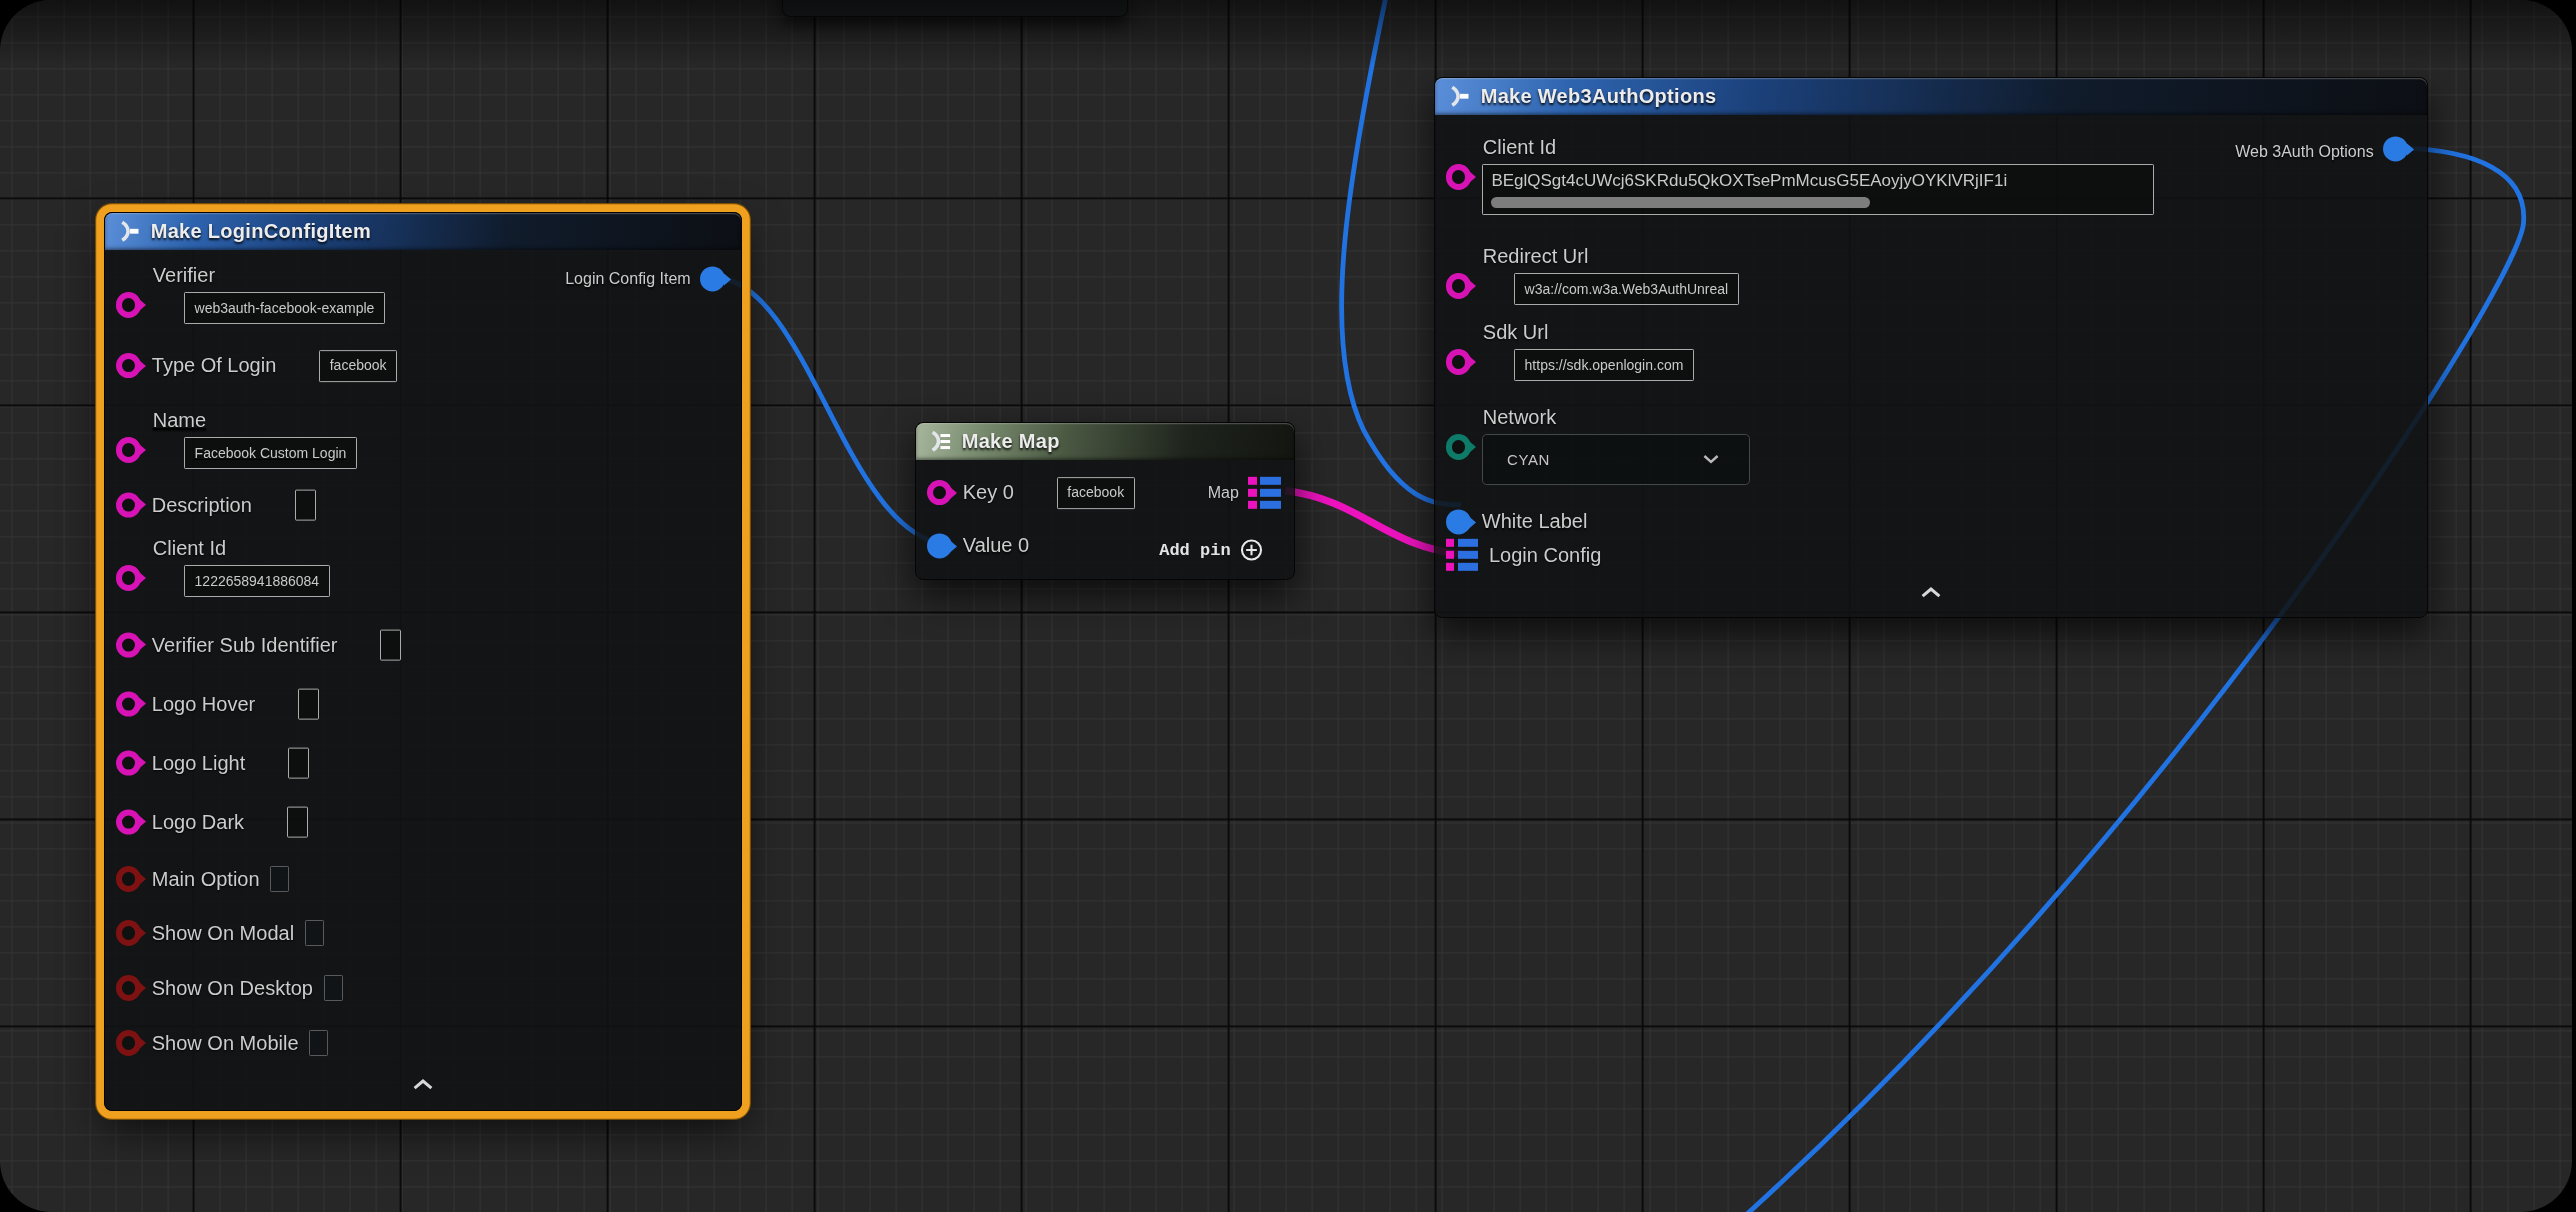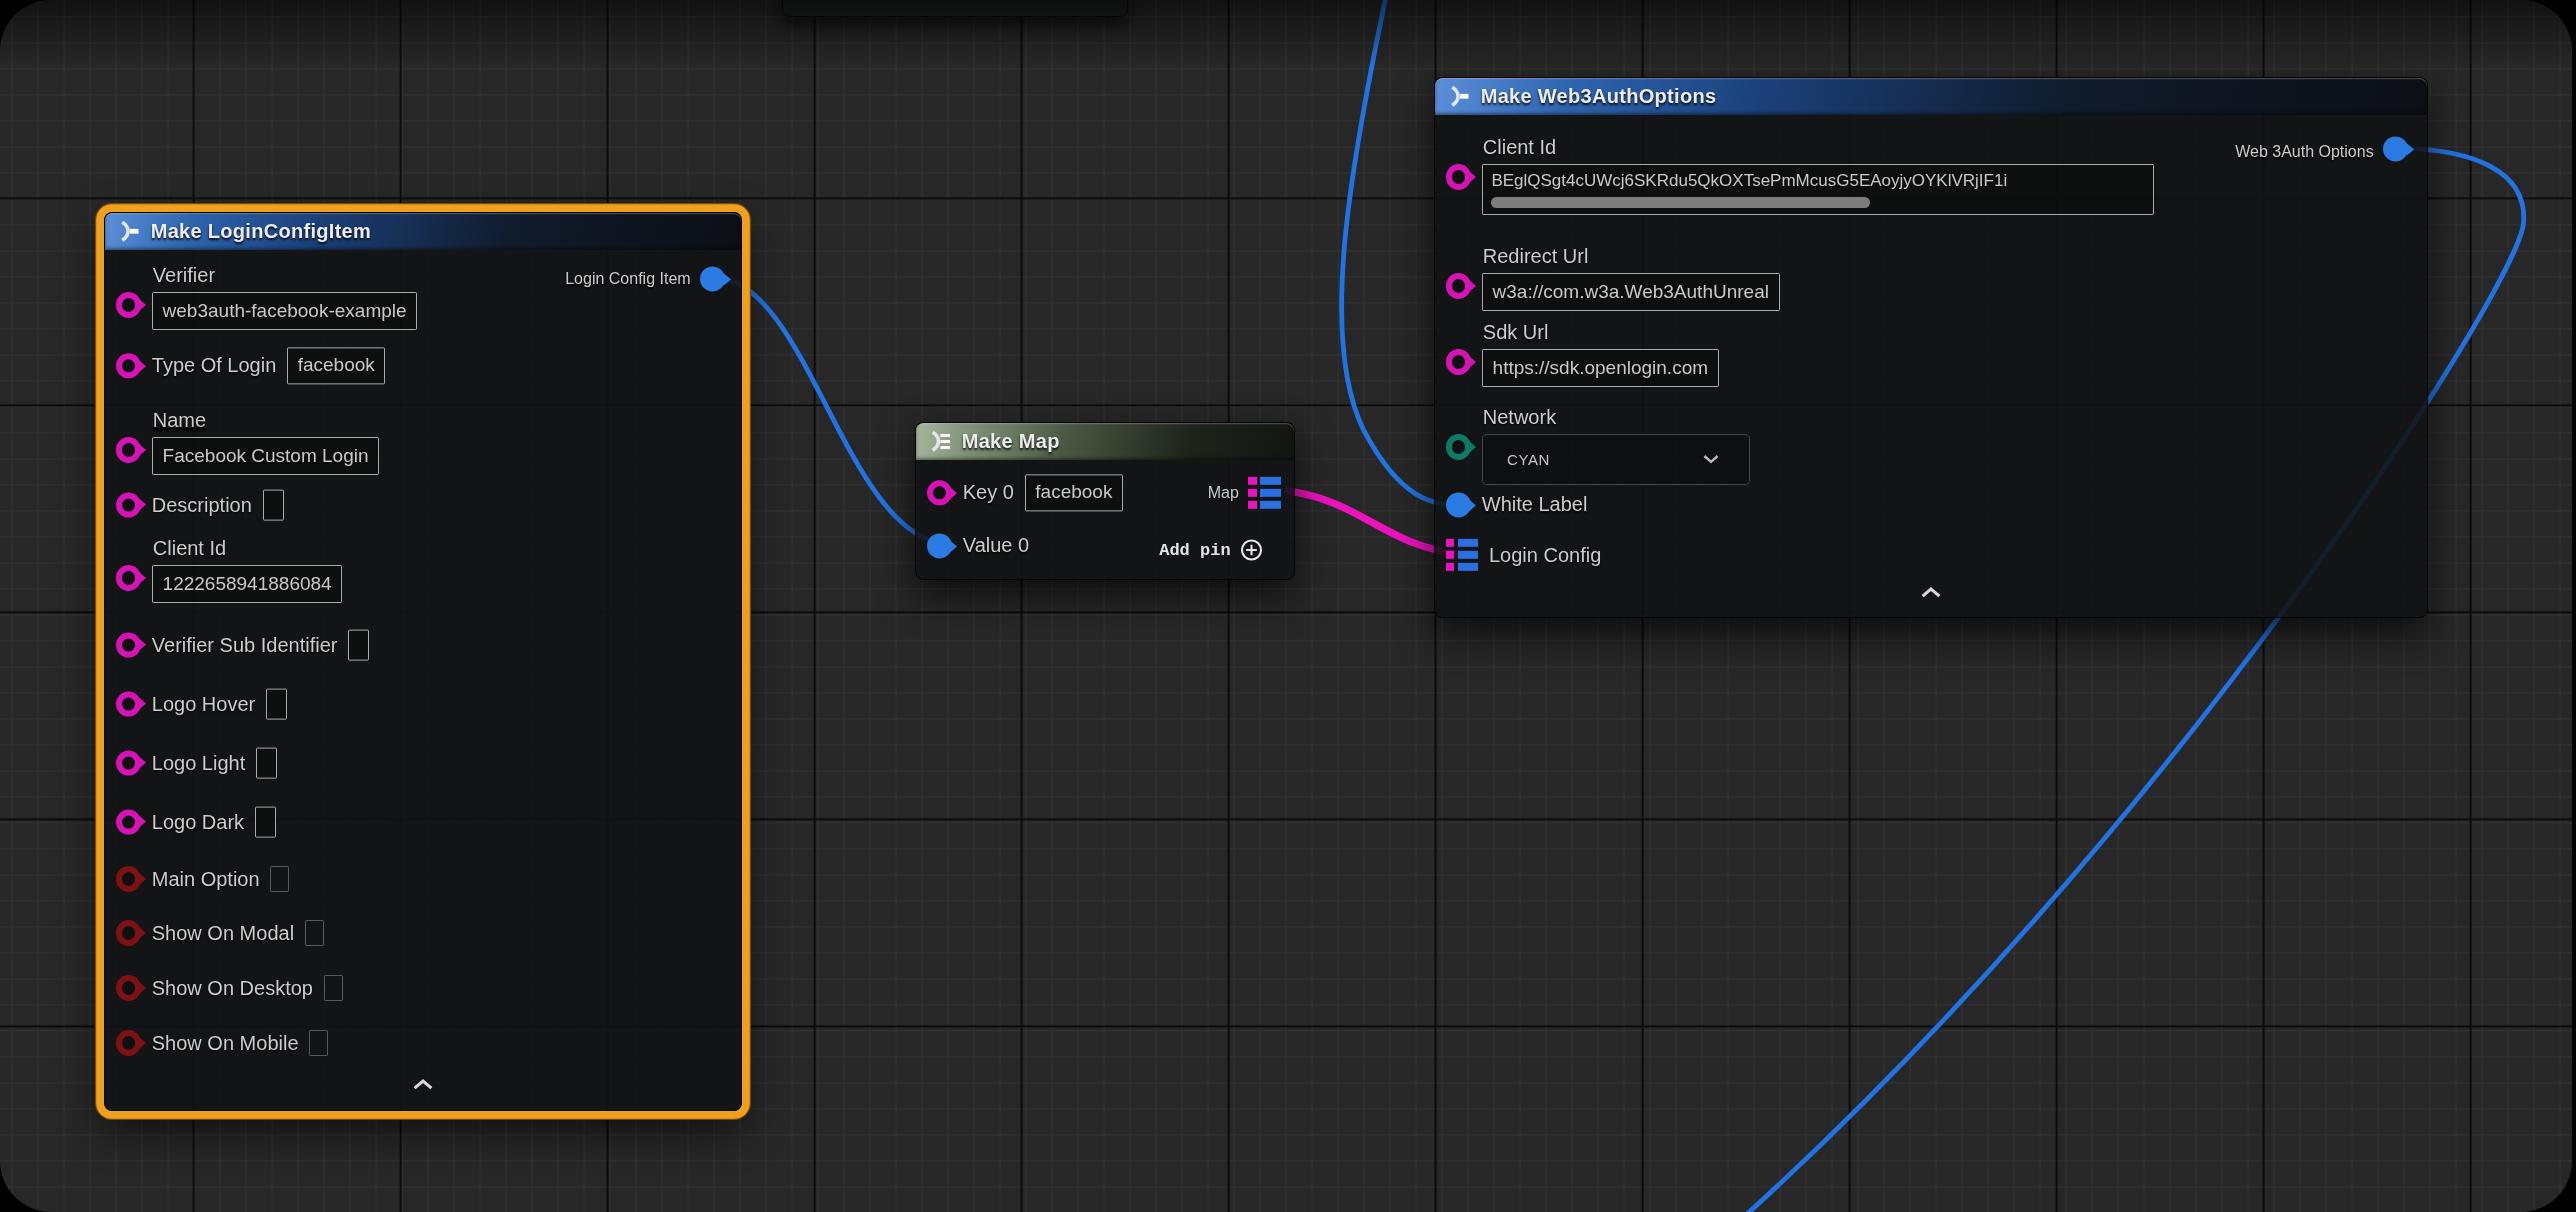--- a/index.html
+++ b/index.html
@@ -39,22 +39,22 @@
   .pin::after{content:'';position:absolute;right:-11.4px;top:50%;transform:translateY(-50%);
     border-top:6px solid transparent;border-bottom:6px solid transparent;border-left:7.8px solid #D813B6;}
   .pin.blue{border-color:#2B7BE4;}.pin.blue::after{border-left-color:#2B7BE4;}
   .pin.blue.filled{background:#2B7BE4;}
   .pin.bool{border-color:#7E1212;}.pin.bool::after{border-left-color:#7E1212;}
   .pin.enum{border-color:#0E7A68;}.pin.enum::after{border-left-color:#0E7A68;}
   .pin-map{display:flex;flex-direction:column;gap:3.6px;flex:none;}
   .pin-map .r{display:flex;gap:3.6px;}
   .pin-map .k{width:8.4px;height:8.4px;background:#EC13BE;}
   .pin-map .v{width:20.4px;height:8.4px;background:#2B6FE0;}
-  .tfield{border:1.8px solid #ababab;background:rgba(9,9,9,.55);color:#c9c9c9;font-size:19px;
-    padding:7.2px 9.6px;white-space:nowrap;border-radius:1.2px;line-height:1.1;}
+  .tfield{border:1.8px solid #ababab;background:rgba(9,9,9,.55);color:#c9c9c9;font-size:14px;
+    padding:7.2px 9.6px;white-space:nowrap;border-radius:1.2px;line-height:1.1;margin-left:32px;}
   .tfield.empty{width:9.6px;height:21.6px;padding:3.6px 4.8px;}
   .bfield{width:17px;height:24px;border:1.8px solid #57595c;background:rgba(18,20,22,.85);border-radius:1.2px;flex:none;}
   .bigfield{border:1.8px solid #ababab;background:rgba(9,9,9,.55);border-radius:1.2px;width:653px;padding:6px 8.4px;}
   .bigfield .ftext{font-size:17px;color:#c9c9c9;white-space:nowrap;overflow:hidden;line-height:1.15;}
   .bigfield .fscroll{height:10.8px;width:58%;background:#7d7d7d;border-radius:5.4px;margin-top:6px;}
   .dropdown{width:268px;height:51px;background:rgba(13,15,17,.9);border:1.8px solid #43484d;border-radius:4.8px;
     display:flex;align-items:center;box-sizing:border-box;padding-left:24px;position:relative;}
   .dropdown .dval{font-size:15px;color:#c6c6c6;letter-spacing:0.6px;}
   .dropdown .chev{position:absolute;right:29px;top:50%;transform:translateY(-50%);}
   .collapse{position:absolute;left:50%;transform:translateX(-50%);cursor:pointer;}
@@ -282,21 +282,21 @@
           <span class="dval">CYAN</span>
           <span class="chev">
             <svg width="18" height="10.8" viewBox="0 0 30 18">
                 <polyline points="4,4 15,14 26,4" stroke="#b9b9b9" stroke-width="4" fill="none"></polyline>
               </svg>
           </span>
         </span>
       </div>
     </div>
 
-    <div class="prow" style="top:427px;">
+    <div class="prow" style="top:444px;">
       <span class="pin blue filled"></span>
       <span class="plabel">White Label</span>
     </div>
 
     <div class="prow" style="top:477px;">
       <span class="pin-map">
         <span class="r">
             <span class="k"></span>
             <span class="v"></span>
           </span>

